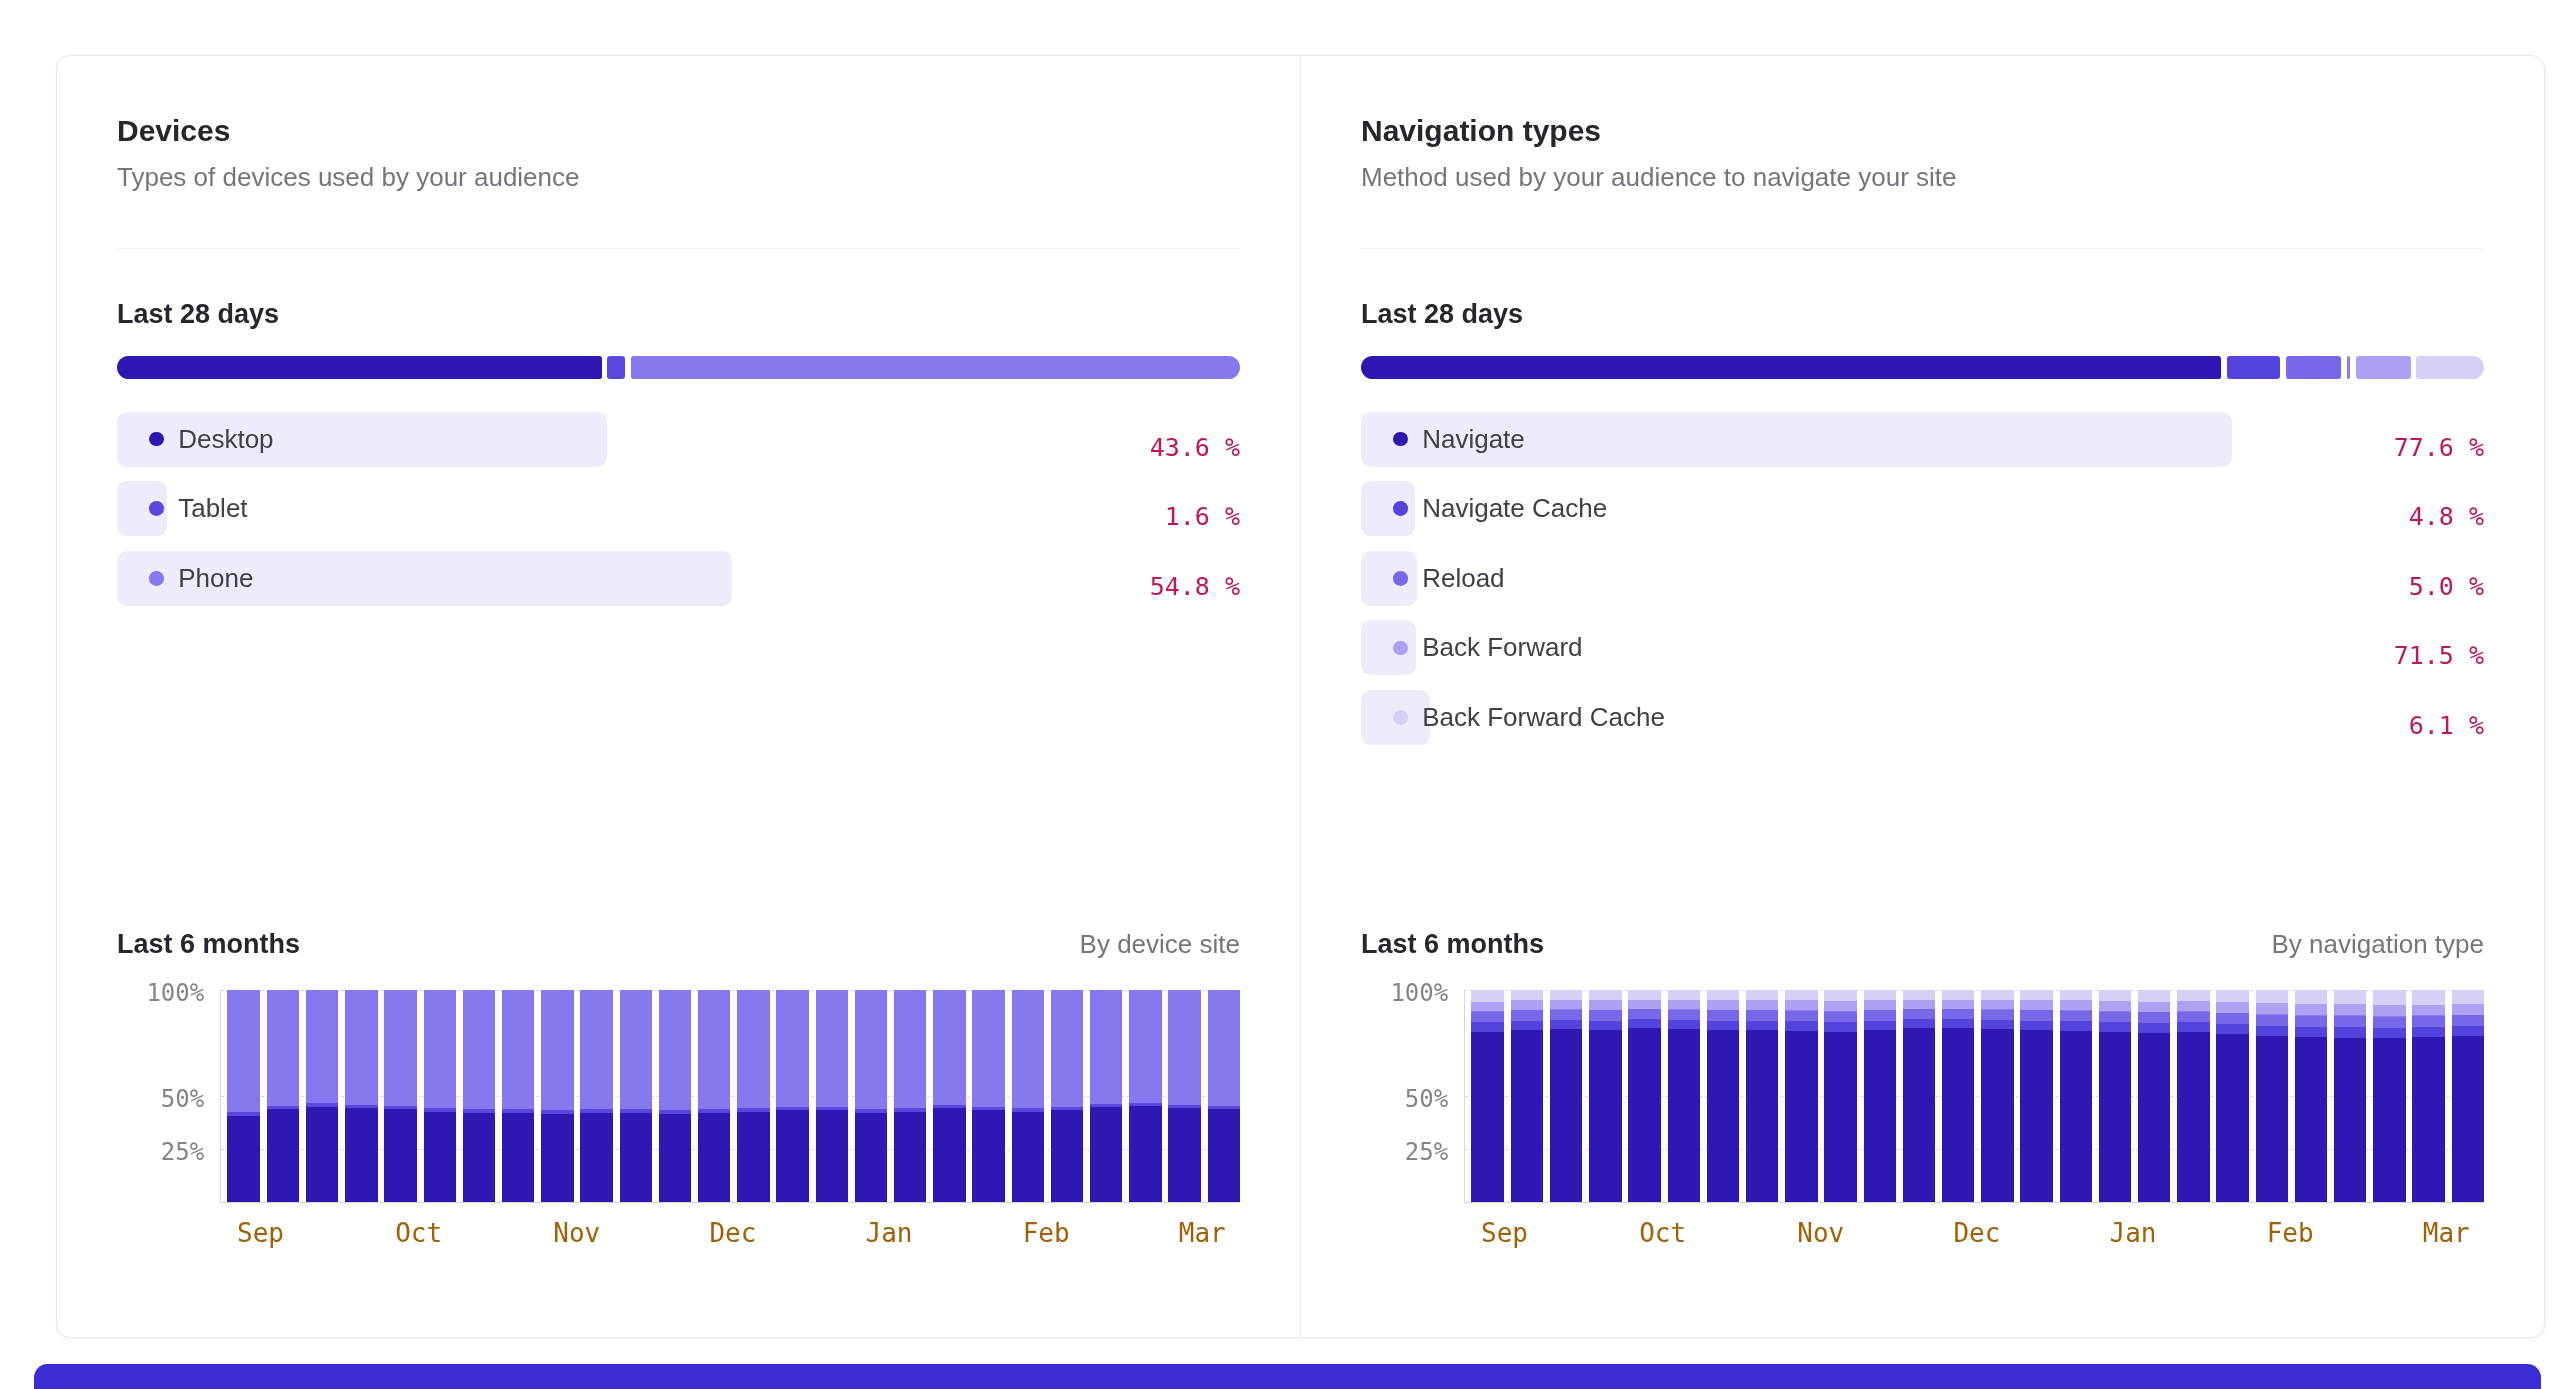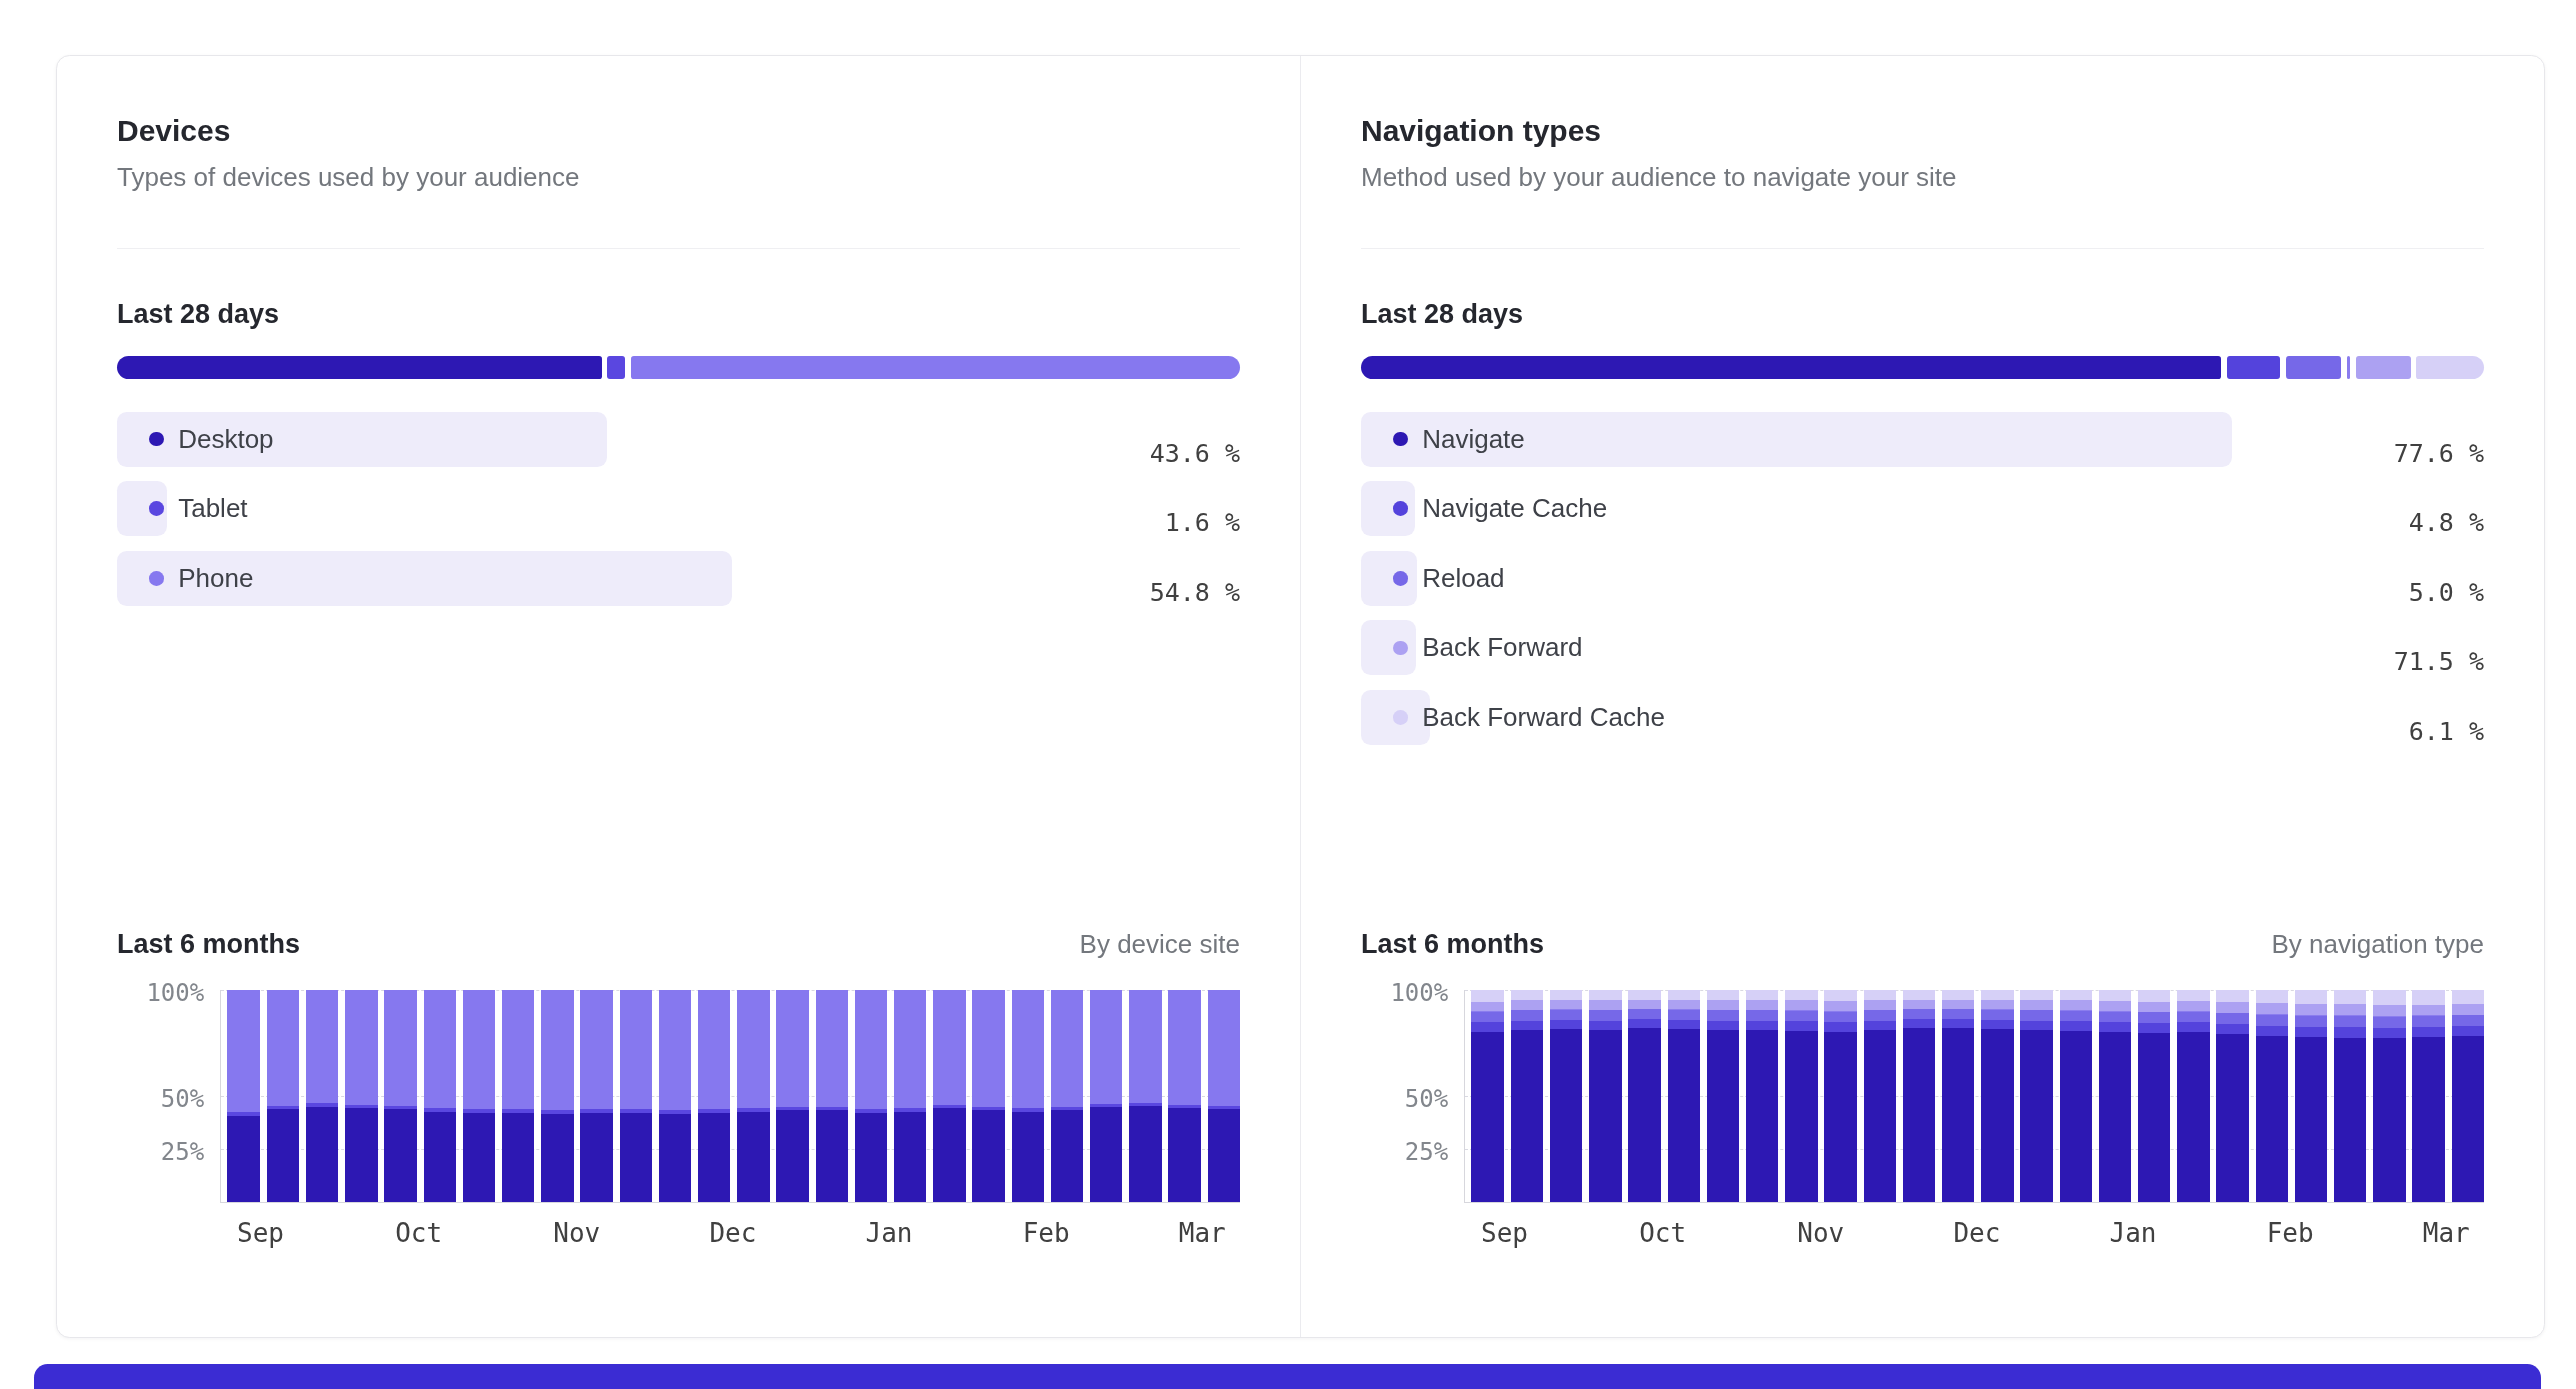--- a/index.html
+++ b/index.html
@@ -25,40 +25,40 @@
   .stackbar .seg:last-child  { border-radius:2.9px 11.6px 11.6px 2.9px; }
 
   .breakdown { margin-top:33px; height:516px; }
   .row { position:relative; height:55px; margin-bottom:14.6px; }
   .row-bg { position:absolute; left:0; top:0; height:100%; background:#EEECFA;
             border-radius:9.7px; min-width:50px; }
   .row-content { position:relative; height:100%; display:flex; align-items:center;
                  padding-left:32px; }
   .dot { width:14.6px; height:14.6px; border-radius:50%; flex:0 0 auto; }
   .row-label { margin-left:14.6px; font-size:26px; color:#3E4148; }
-  .row-value { position:absolute; right:0; top:14px; height:100%; display:flex; align-items:center;
-               font-family:"DejaVu Sans Mono", monospace; font-size:25px; color:#404040; }
+  .row-value { position:absolute; right:0; top:8px; height:100%; display:flex; align-items:center;
+               font-family:"DejaVu Sans Mono", monospace; font-size:25px; color:#be185d; }
 
   .history-header { display:flex; justify-content:space-between; align-items:baseline; }
   .history-label { font-size:27px; line-height:33px; font-weight:700; color:#25272E; }
   .history-byline { font-size:26px; color:#73777D; }
 
   .chart { margin-top:29px; display:grid; grid-template-columns:93px 1fr; column-gap:9.7px; }
   .ylabels { position:relative; height:213px; }
   .ylabel { position:absolute; right:5.8px; transform:translateY(-40%);
             font-family:"DejaVu Sans Mono", monospace; font-size:24px; color:#82868C; }
   .plot { position:relative; height:213px; border-left:1px solid #D7D7DD;
           border-bottom:1px solid #D7D7DD; }
   .gridline { position:absolute; left:0; right:0; border-top:1.9px dashed #D9D9E2; }
   .bars { position:absolute; inset:0; display:flex; gap:6.8px; padding-left:6.8px; align-items:flex-end; }
   .vbar { flex:1 1 0; height:100%; display:flex; flex-direction:column-reverse; }
   .vseg { width:100%; }
   .xlabels { grid-column:2; position:relative; height:33px; margin-top:15.5px; }
   .xlabel { position:absolute; transform:translateX(-50%);
-            font-family:"DejaVu Sans Mono", monospace; font-size:26px; color:#404040; }
+            font-family:"DejaVu Sans Mono", monospace; font-size:26px; color:#a16207; }
 
   .next-card-strip { position:absolute; left:34px; right:35px; bottom:0; height:26px;
                      background:#3B2CD3; border-radius:13.6px 13.6px 0 0; }
 </style>
 </head>
 <body>
 
 <div class="page">
   <div class="card">
 

